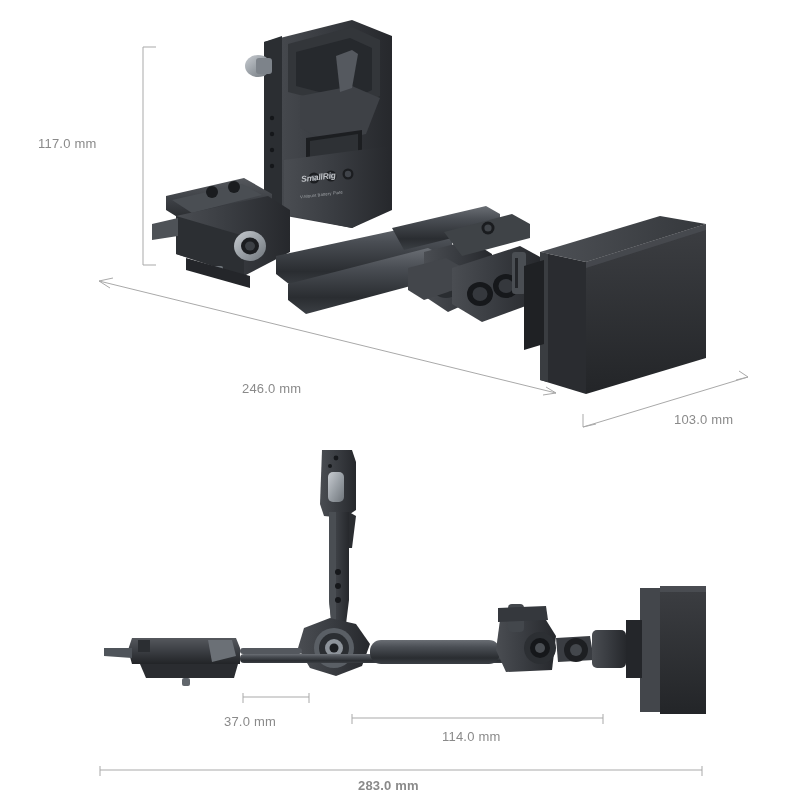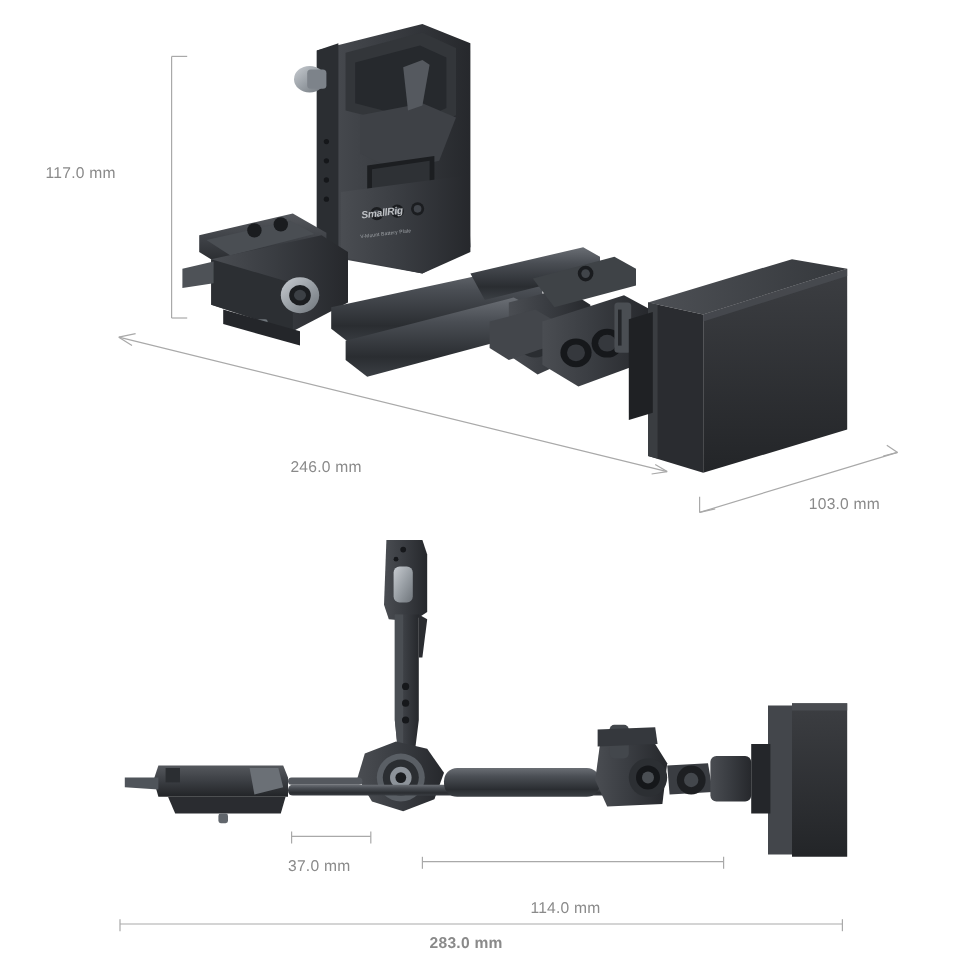--- a/index.html
+++ b/index.html
@@ -251,23 +251,23 @@
       <line class="tick" x1="702" y1="766" x2="702" y2="776"></line>
     </g>
   </svg>
 
   <div class="dimlabel" style="left:38px;top:136px;">117.0 mm</div>
 
   <div class="dimlabel" style="left:242px;top:358px;margin-top:23px;">246.0 mm</div>
 
   <div class="dimlabel" style="left:674px;top:412px;text-align:center;">103.0 mm</div>
 
-  <div class="dimlabel" style="left:240px;top:714px;">37.0 mm</div>
-
-  <div class="dimlabel" style="left:442px;top:749px;">114.0 mm</div>
+  <div class="dimlabel" style="left:224px;top:714px;">37.0 mm</div>
+
+  <div class="dimlabel" style="left:442px;top:729px;">114.0 mm</div>
 
   <div class="dimlabel" style="left:358px;top:778px;font-weight:bold;">283.0 mm</div>
 
   <div style="position:absolute;left:301px;top:172px;font-size:8.5px;color:#c9ccd0;
               font-family:'Liberation Sans',sans-serif;font-style:italic;font-weight:bold;
               transform:rotate(-7deg);letter-spacing:-0.2px;opacity:.92;">SmallRig</div>
 
   <div style="position:absolute;left:300px;top:192px;font-size:4.2px;color:#aeb2b6;
               font-family:'Liberation Sans',sans-serif;transform:rotate(-7deg);
               letter-spacing:.1px;opacity:.85;">V-Mount Battery Plate</div>

